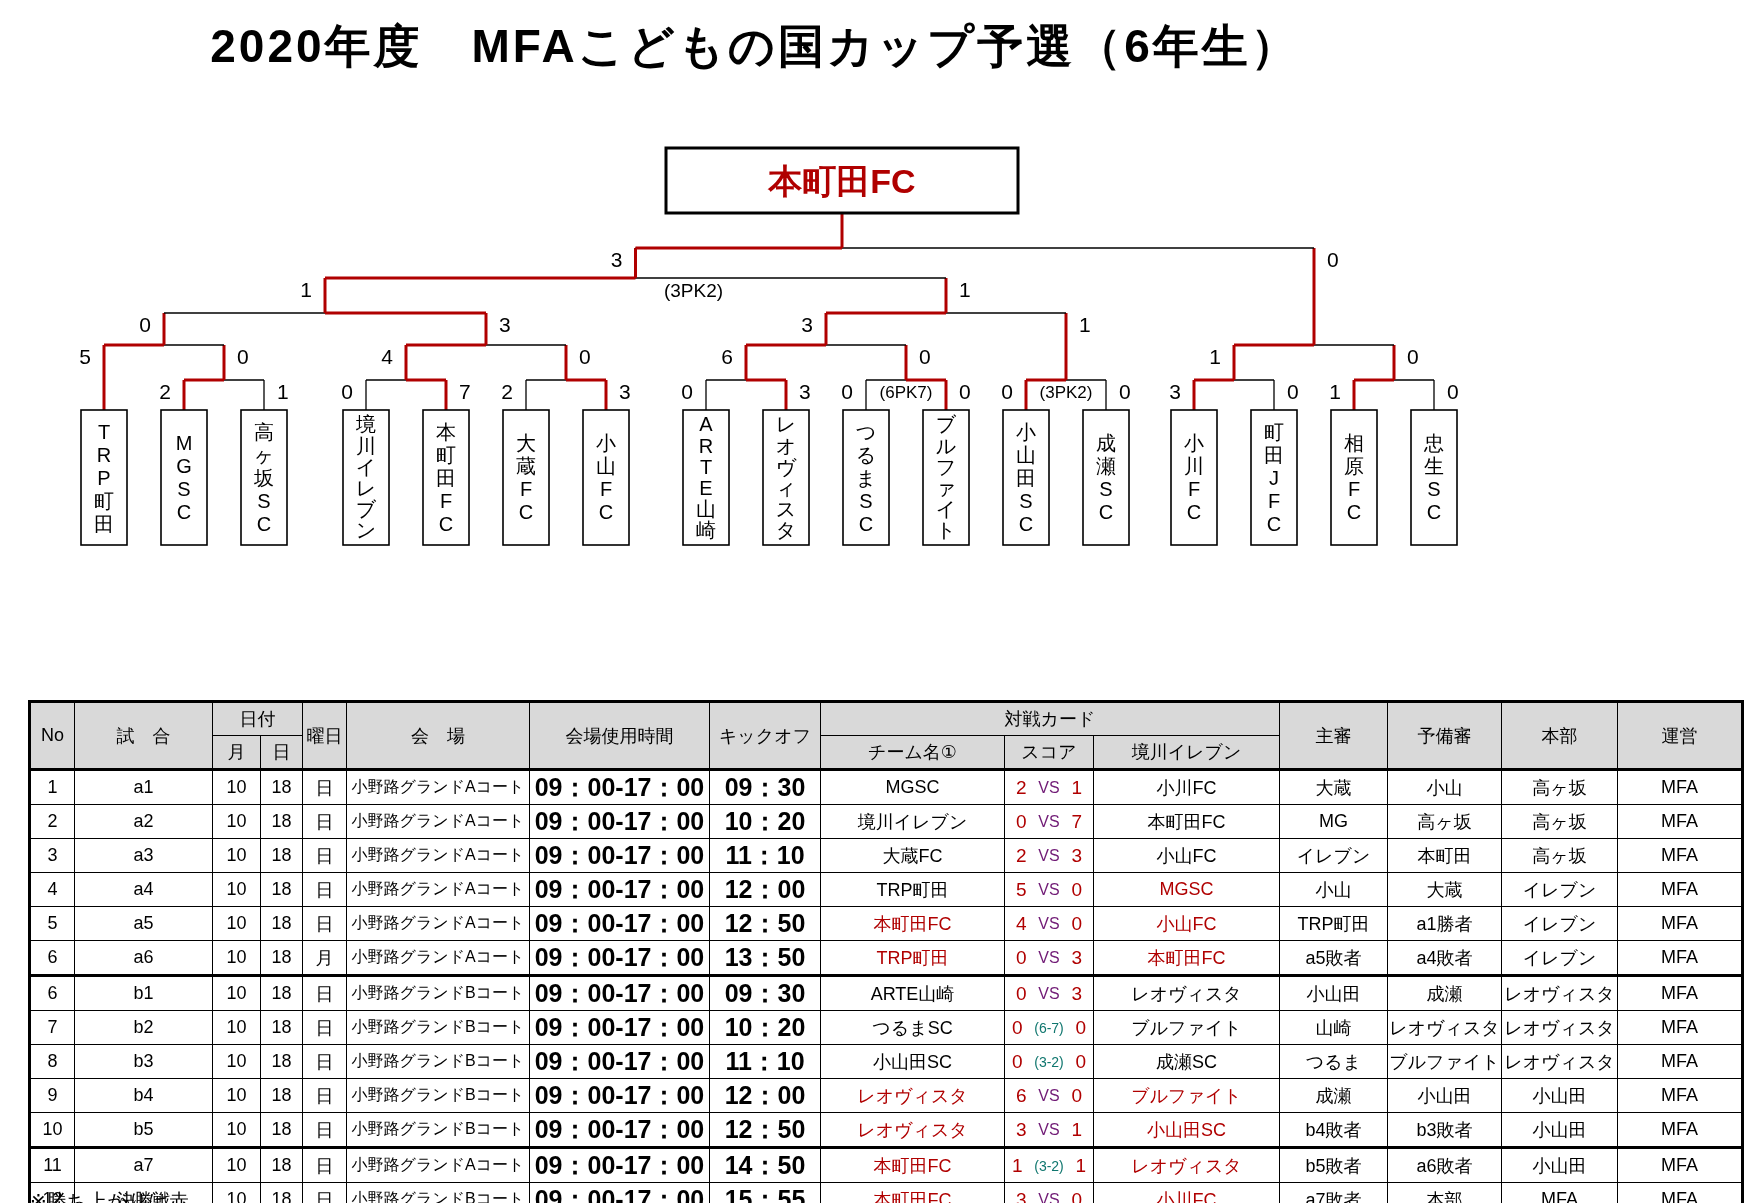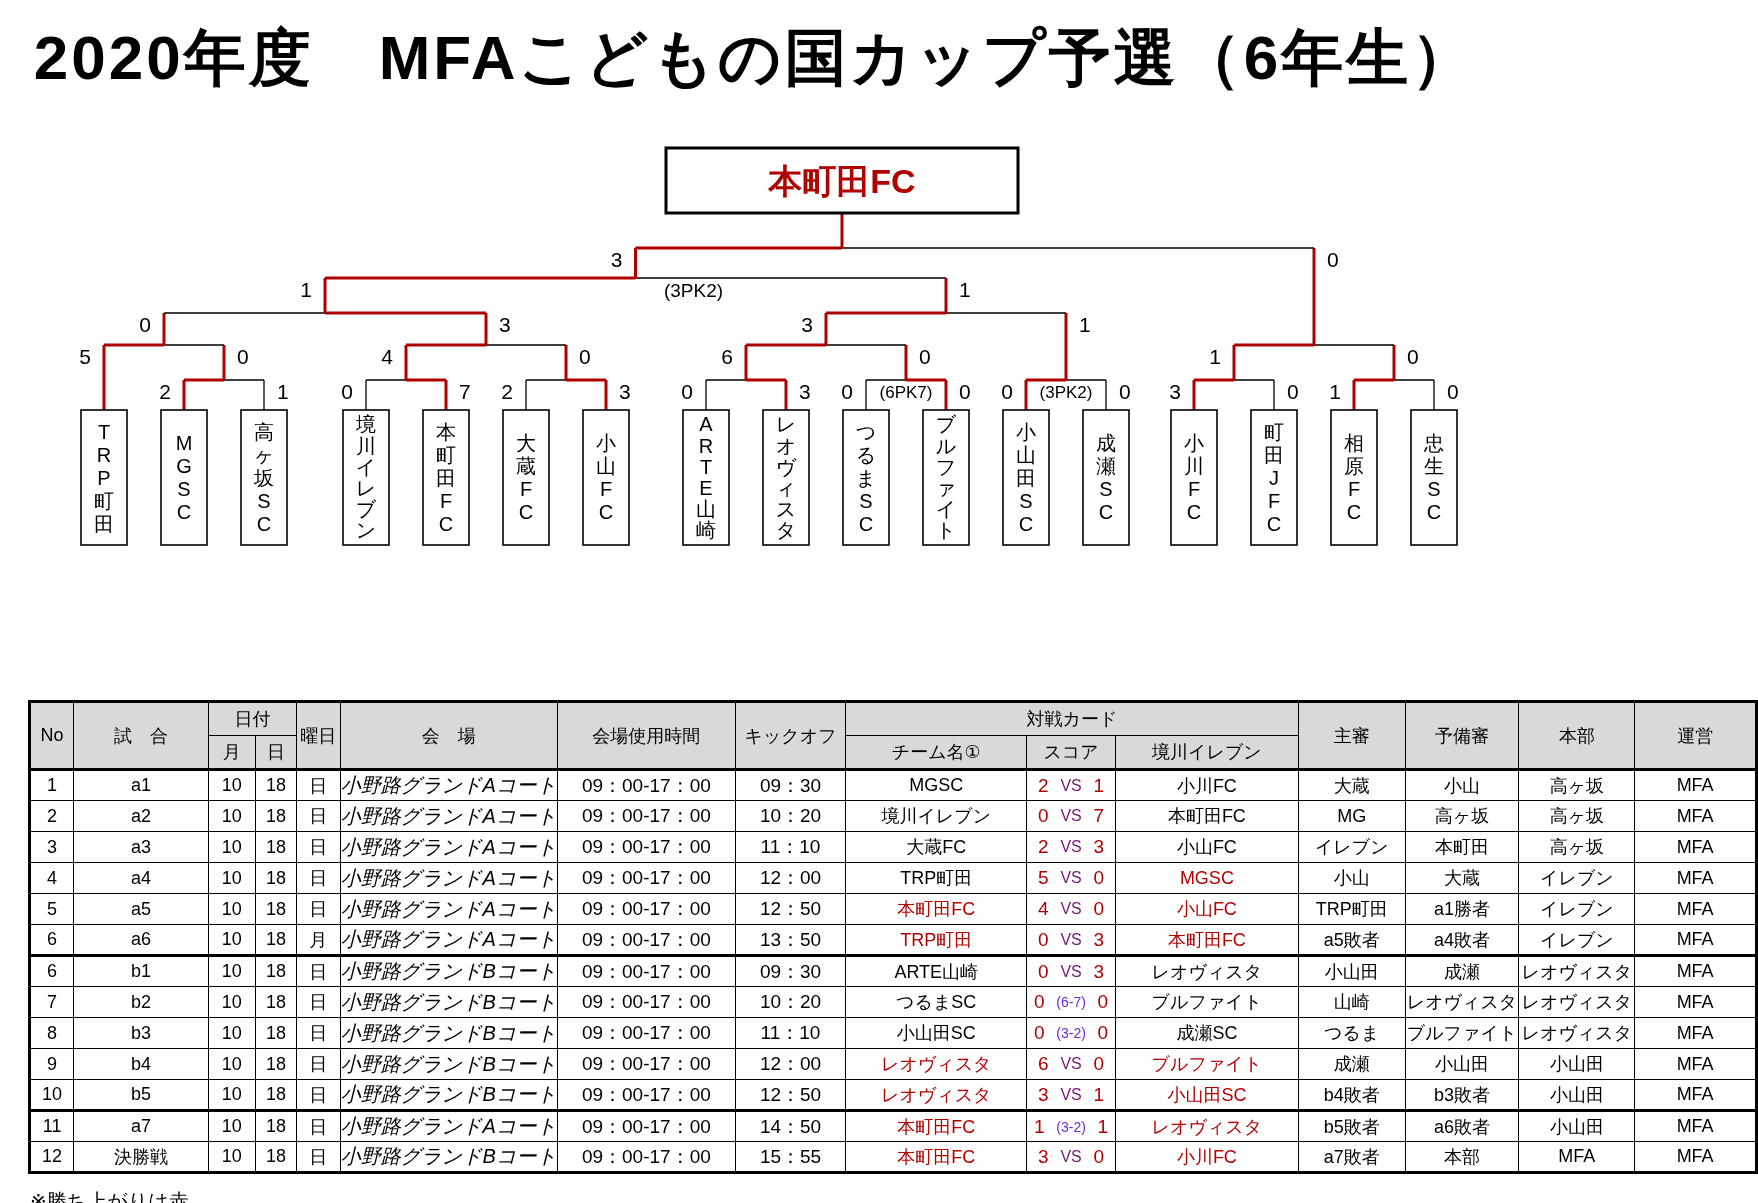--- a/index.html
+++ b/index.html
@@ -1,39 +1,39 @@
 <!DOCTYPE html>
 <html><head>
 <meta charset="utf-8">
 <style>
   html,body{margin:0;padding:0;background:#888;}
   .page{position:relative;width:1758px;height:1203px;background:#ffffff;overflow:hidden;
         font-family:"Liberation Sans","DejaVu Sans",sans-serif;color:#000;}
   .title{position:absolute;top:16px;left:0;width:1510px;text-align:center;
-         font-size:62px;font-weight:bold;letter-spacing:3px;white-space:nowrap;}
+         font-size:46px;font-weight:bold;letter-spacing:3px;white-space:nowrap;}
   #bracket-svg{position:absolute;top:0;left:0;}
   
   .sched{position:absolute;top:700px;left:28px;border-collapse:collapse;table-layout:fixed;
          font-size:18px;}
   .sched th,.sched td{border:1.5px solid #000;padding:0;text-align:center;vertical-align:middle;
          overflow:hidden;white-space:nowrap;}
   .sched thead th{background:#d9d9d9;font-weight:normal;font-size:18px;}
   .sched thead tr.h1 th{height:32px;}
   .sched thead tr.h2 th{height:32px;}
   .sched tbody tr{height:31px;}
   .sched{border:3px solid #000;}
   .sched thead{border-bottom:3px solid #000;}
-  .sched td.venue{font-size:20px;font-style:italic;}
-  .sched td.kick,.sched td.time{font-size:19px;}
+  .sched td.venue{font-size:16px;}
+  .sched td.kick,.sched td.time{font-size:25px;font-weight:bold;}
   .sched td.no,.sched td.match{font-size:18px;}
   .red{color:#b00000;}
   .scorecell{display:flex;align-items:center;justify-content:center;gap:10px;}
   .scorecell .num{color:#b00000;font-size:19px;min-width:14px;}
   .scorecell .mid{color:#701a75;font-size:16px;}
-  .scorecell .mid.pk{color:#6d28d9;font-size:14px;}
+  .scorecell .mid.pk{color:#0f766e;font-size:14px;}
   tr.thick-top td{border-top:3px solid #000;}
   .footnote{position:absolute;left:30px;top:1188px;font-size:20px;}
 </style>
 </head>
 <body>
 <div class="page">
 
 <div class="title">2020年度　MFAこどもの国カップ予選（6年生）</div>
 
 <svg id="bracket-svg" width="1758" height="660" viewBox="0 0 1758 660">

